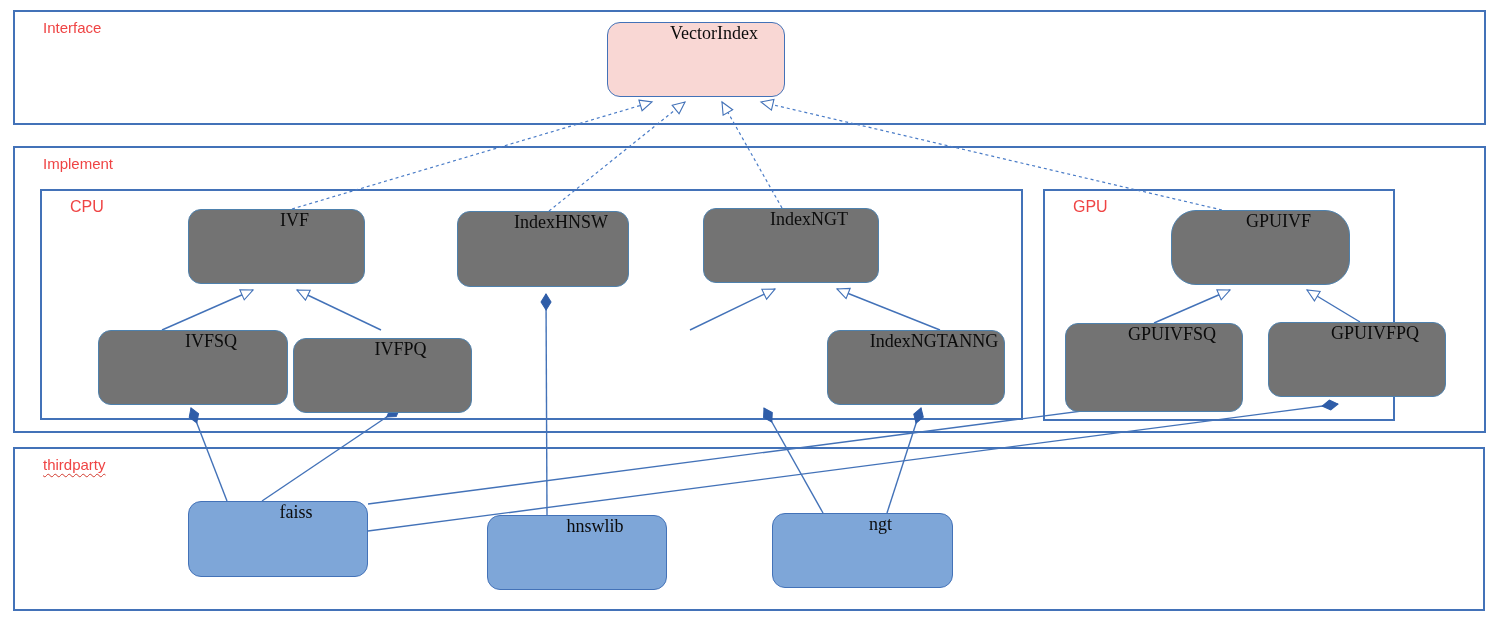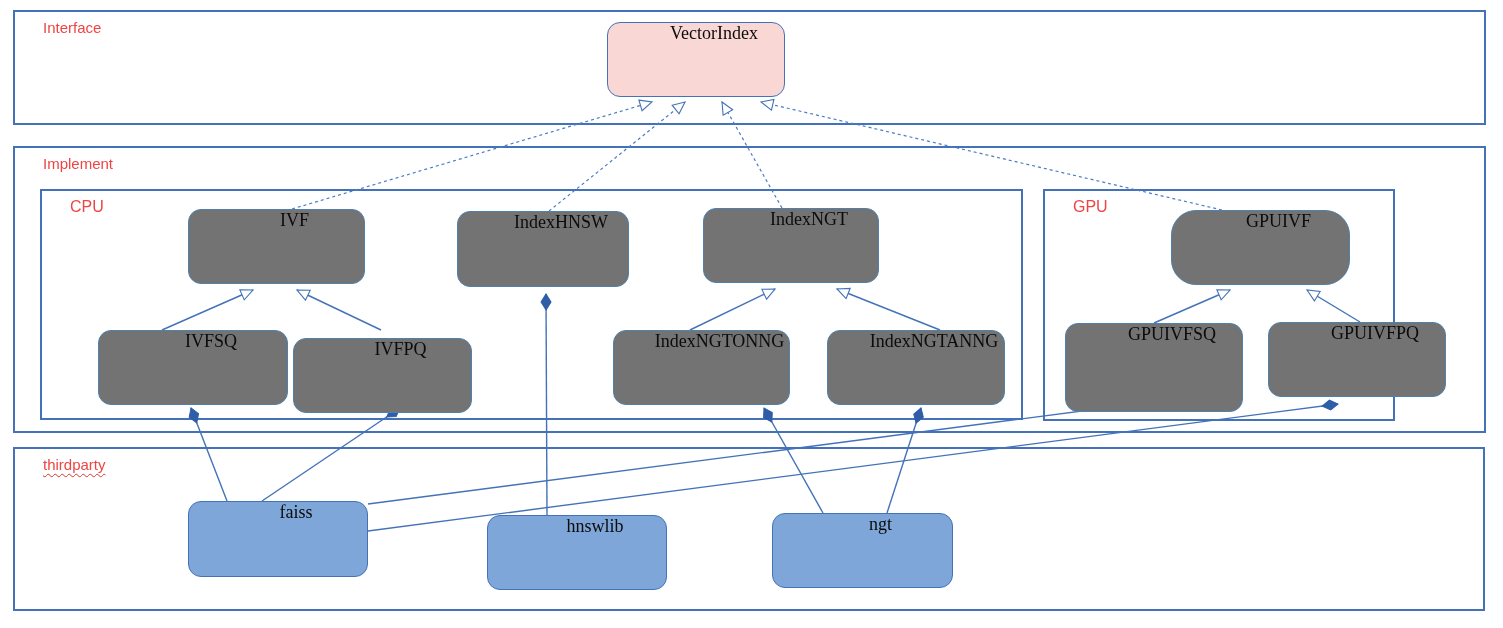--- a/index.html
+++ b/index.html
@@ -130,23 +130,20 @@
   </div>
   <div class="node green" id="n-gpuivf">
     <span>GPUIVF</span>
   </div>
   <div class="node green" id="n-ivfsq">
     <span>IVFSQ</span>
   </div>
   <div class="node green" id="n-ivfpq">
     <span>IVFPQ</span>
   </div>
-  <div class="node green" id="n-indexngtonng">
-    <span>IndexNGTONNG</span>
-  </div>
   <div class="node green" id="n-indexngtanng">
     <span>IndexNGTANNG</span>
   </div>
   <div class="node green" id="n-gpuivfsq">
     <span>GPUIVFSQ</span>
   </div>
   <div class="node green" id="n-gpuivfpq">
     <span>GPUIVFPQ</span>
   </div>
 

